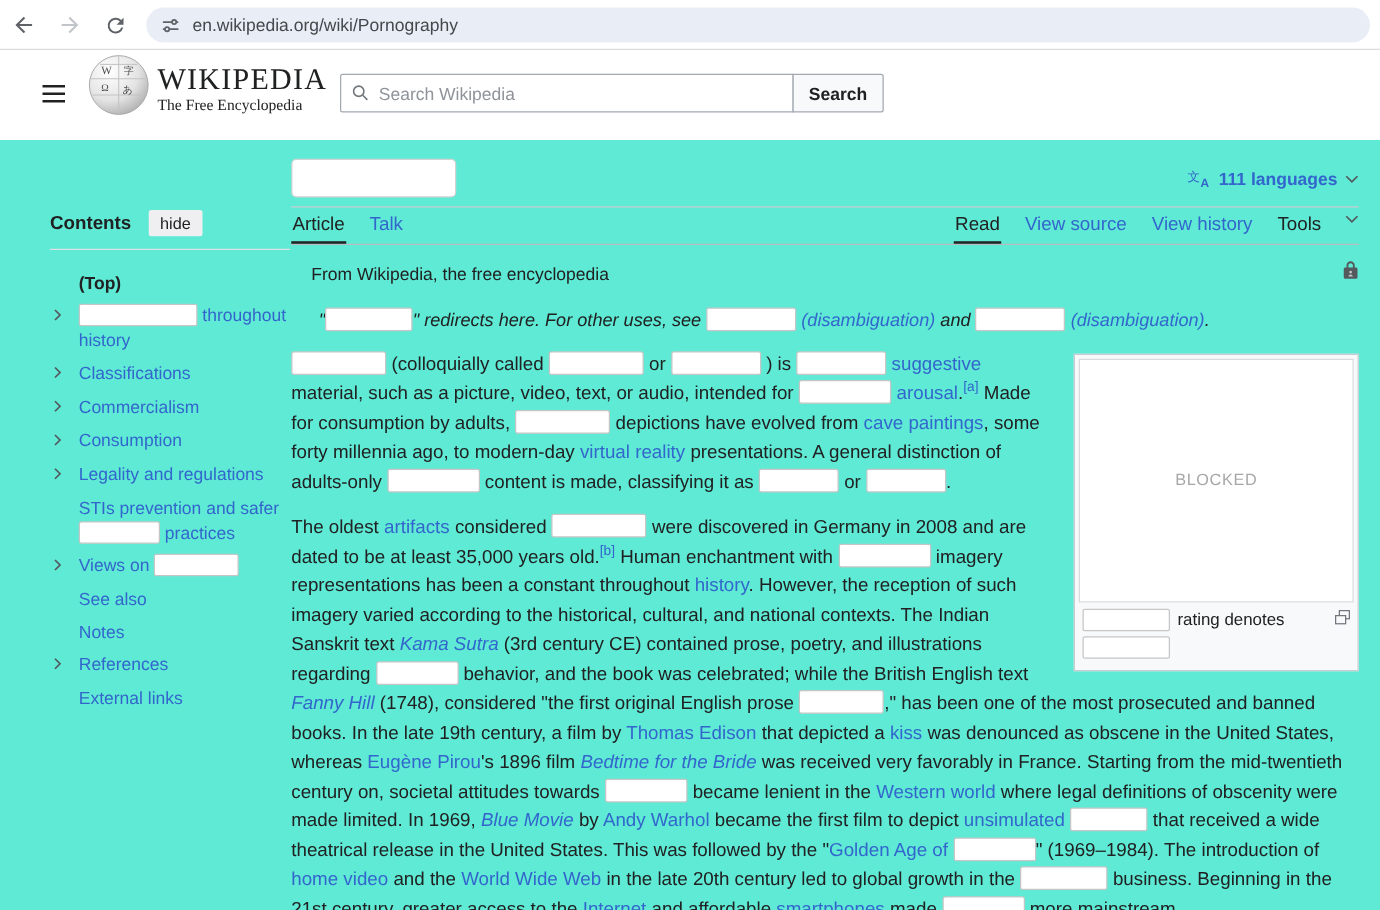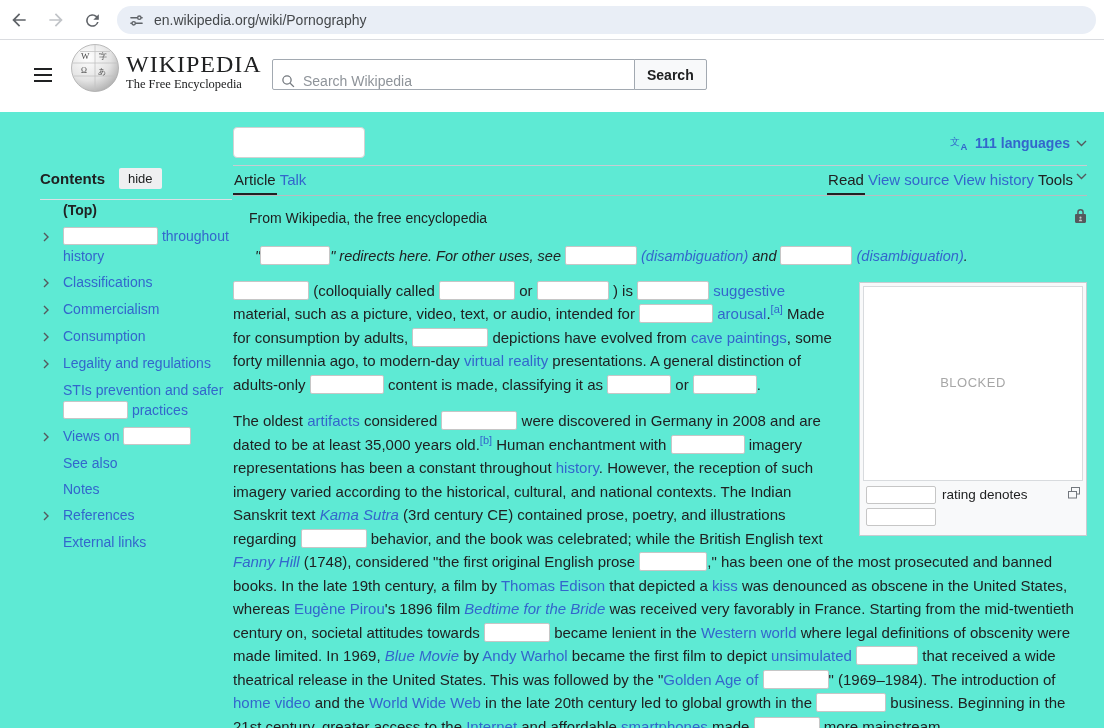--- a/index.html
+++ b/index.html
@@ -24,53 +24,53 @@
     display:flex; flex-direction:column; justify-content:center; gap:4px; }
   #hamburger span { display:block; width:18px; height:2px; background:#202122; }
   #logo { position:absolute; left:70px; top:3px; width:50px; height:50px; cursor:pointer; }
   #wordmark { position:absolute; left:126px; top:12px; cursor:pointer; }
   #wordmark .wm { font-family:"Liberation Serif", serif; font-size:24px; letter-spacing:1px;
     color:#202122; line-height:24px; }
   #wordmark .tg { font-family:"Liberation Serif", serif; font-size:12.5px; color:#202122;
     margin-top:1px; }
   #search-wrap { position:absolute; left:272px; top:19px; display:flex; }
   #search-input-box { width:363px; height:31px; border:1px solid #a2a9b1; border-radius:2px 0 0 2px;
-    display:flex; align-items:flex-end; padding:0 8px; background:#fff; }
+    display:flex; align-items:center; padding:0 8px; background:#fff; }
   #search-input { border:none; outline:none; flex:1; font-size:14px; color:#202122;
     font-family:"Liberation Sans", sans-serif; margin-left:7px; background:transparent; }
   #search-input::placeholder { color:#8f949a; }
   #search-btn { height:31px; margin-left:-1px; border:1px solid #a2a9b1; background:#f8f9fa;
     border-radius:0 2px 2px 0; font-size:14px; font-weight:600; color:#202122; padding:0 12px;
     cursor:pointer; font-family:"Liberation Sans", sans-serif; }
 
   
   #sidebar { position:absolute; left:40px; top:168px; width:192px; }
   #sidebar-head { display:flex; align-items:center; gap:14px; padding-bottom:10px;
     border-bottom:1px solid #dde0e5; }
   #contents-title { font-size:15px; font-weight:bold; color:#202122; }
   #hide-btn { background:#efeff1; border:none; border-radius:2px; padding:3px 9px; font-size:13px;
     color:#202122; cursor:pointer; font-family:"Liberation Sans", sans-serif; }
-  #sidebar-list { margin-top:0; }
+  #sidebar-list { margin-top:16px; }
   .srow { display:flex; align-items:flex-start; margin-bottom:6px; cursor:pointer; }
   .schev { width:23px; min-width:23px; padding-top:3px; }
   .slabel { flex:1; font-size:14px; line-height:20px; color:#3366cc; }
   .slabel.stop { color:#202122; font-weight:bold; }
   .slabel .redacted { height:18px; vertical-align:-4px; }
 
   
   #main { position:absolute; left:233px; top:112px; width:854px; }
   #redacted-title { width:132px; height:31px; margin-top:15px; border:1px solid #d2d2d2;
     border-radius:4px; background:#fff; }
   #languages-btn { position:absolute; right:0; top:23px; display:flex; align-items:center; gap:6px;
     cursor:pointer; }
   #languages-label { font-size:14px; font-weight:bold; color:#3366cc; }
   #title-divider { margin-top:7px; border-bottom:1px solid #c8ccd1; }
   #tab-row { display:flex; justify-content:space-between; align-items:flex-end;
     border-bottom:1px solid #b9bcbf; }
-  .tabgroup { display:flex; gap:2px; }
+  .tabgroup { display:flex; gap:18px; }
   .tab { font-size:15px; padding:5px 1px 7px; color:#3366cc; cursor:pointer; }
   .tab.blacktab { color:#202122; }
   .tab.active { border-bottom:2px solid #202122; padding-bottom:5px; }
   .tab-chev { padding-bottom:9px; cursor:pointer; }
   #subtitle-row { display:flex; justify-content:space-between; align-items:center; margin-top:12px;margin-left:16px; }
   #page-subtitle { font-size:14px; color:#202122; }
   #lock-icon { cursor:pointer; }
 
   
   #article { margin-top:17px; font-size:15px; line-height:23.5px; color:#202122; }

